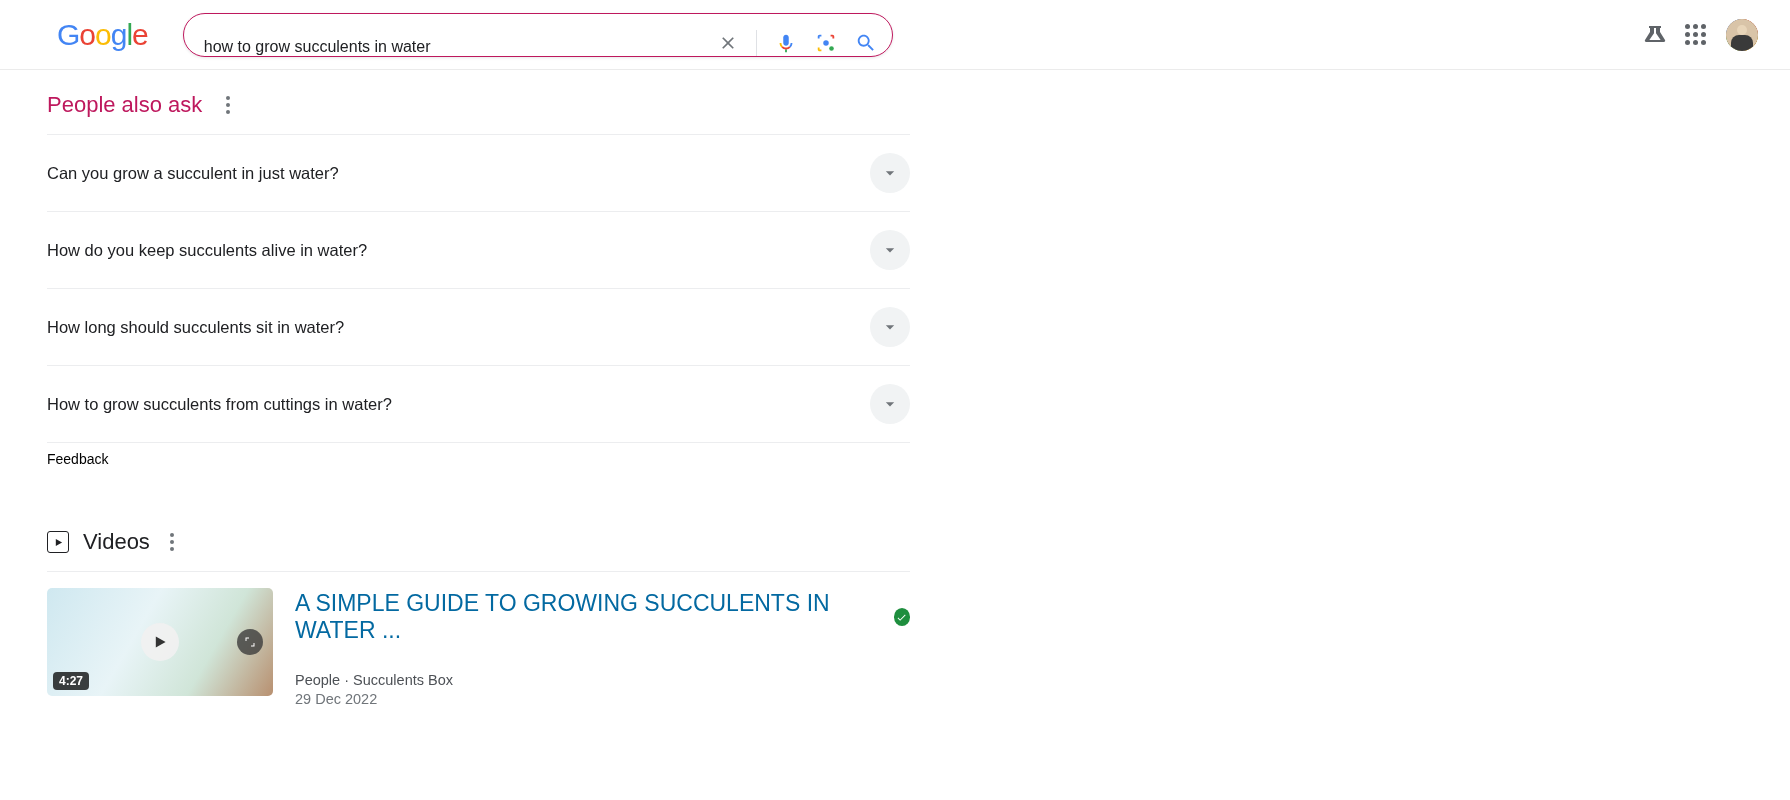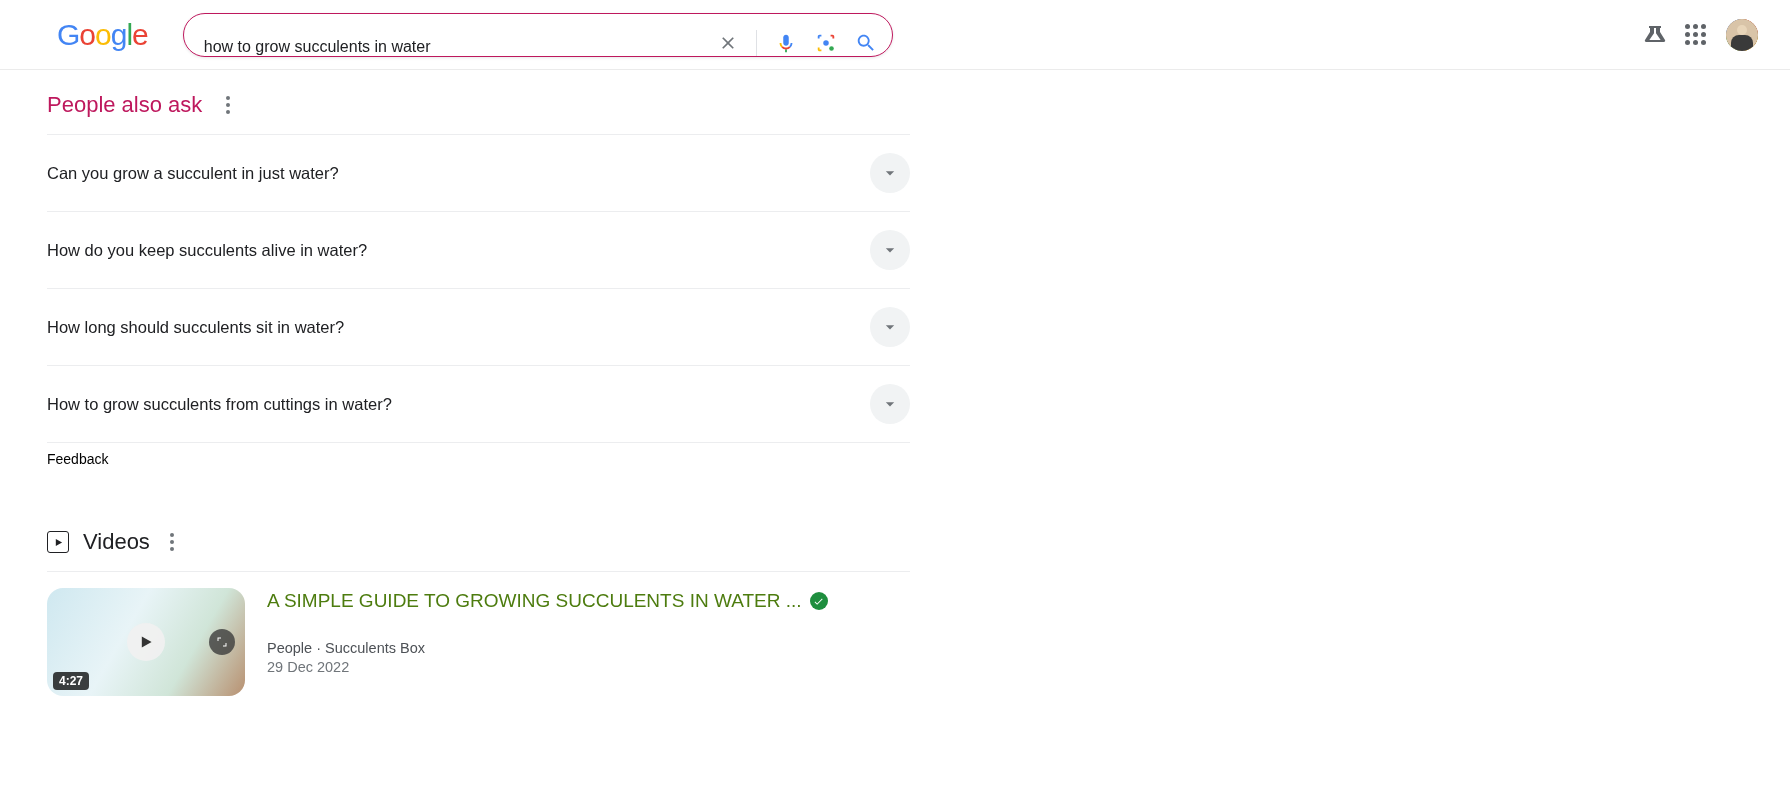--- a/index.html
+++ b/index.html
@@ -139,22 +139,22 @@
   }
   .play-box svg{width:9px;height:9px;}
   
   .video-row {
     display: flex;
     gap: 22px;
     padding-top: 16px;
     border-top: 1px solid #ecedef;
   }
   .thumb {
-    width: 198px; height: 108px;
-    border-radius: 16px;
+    width: 226px; height: 108px;
+    border-radius: 5px;
     background: linear-gradient(120deg,#cfe8f0 0%, #e8f4f7 40%, #d0e5d8 70%, #b89070 100%);
     position: relative;
     overflow:hidden;
   }
   .thumb-play {
     position:absolute; top:50%; left:50%; transform:translate(-50%,-50%);
     width:38px;height:38px;border-radius:50%;background:rgba(240,240,240,0.95);
     display:flex;align-items:center;justify-content:center;
   }
   .thumb-duration {
@@ -167,21 +167,21 @@
     position:absolute; top:50%; right:10px; transform:translateY(-50%);
     width:26px;height:26px;border-radius:50%;background:rgba(60,60,60,0.8);
     display:flex;align-items:center;justify-content:center;
   }
   
   .video-info { flex:1; padding-top:2px; }
   .video-title {
     display:flex; align-items:center; gap:8px;
   }
   .video-title a {
-    color:#4d7c0f; font-size:19px; text-decoration:none;
+    color:#0369a1; font-size:23px; text-decoration:none;
   }
   .verified {
     width:18px;height:18px;border-radius:50%;background:#1e8e3e;
     display:flex;align-items:center;justify-content:center;
   }
   .video-meta { margin-top:28px; font-size:14.5px; color:#4d5156; }
   .video-date { font-size:14.5px; color:#70757a; margin-top:3px; }
 </style>
 </head>
 <body>

